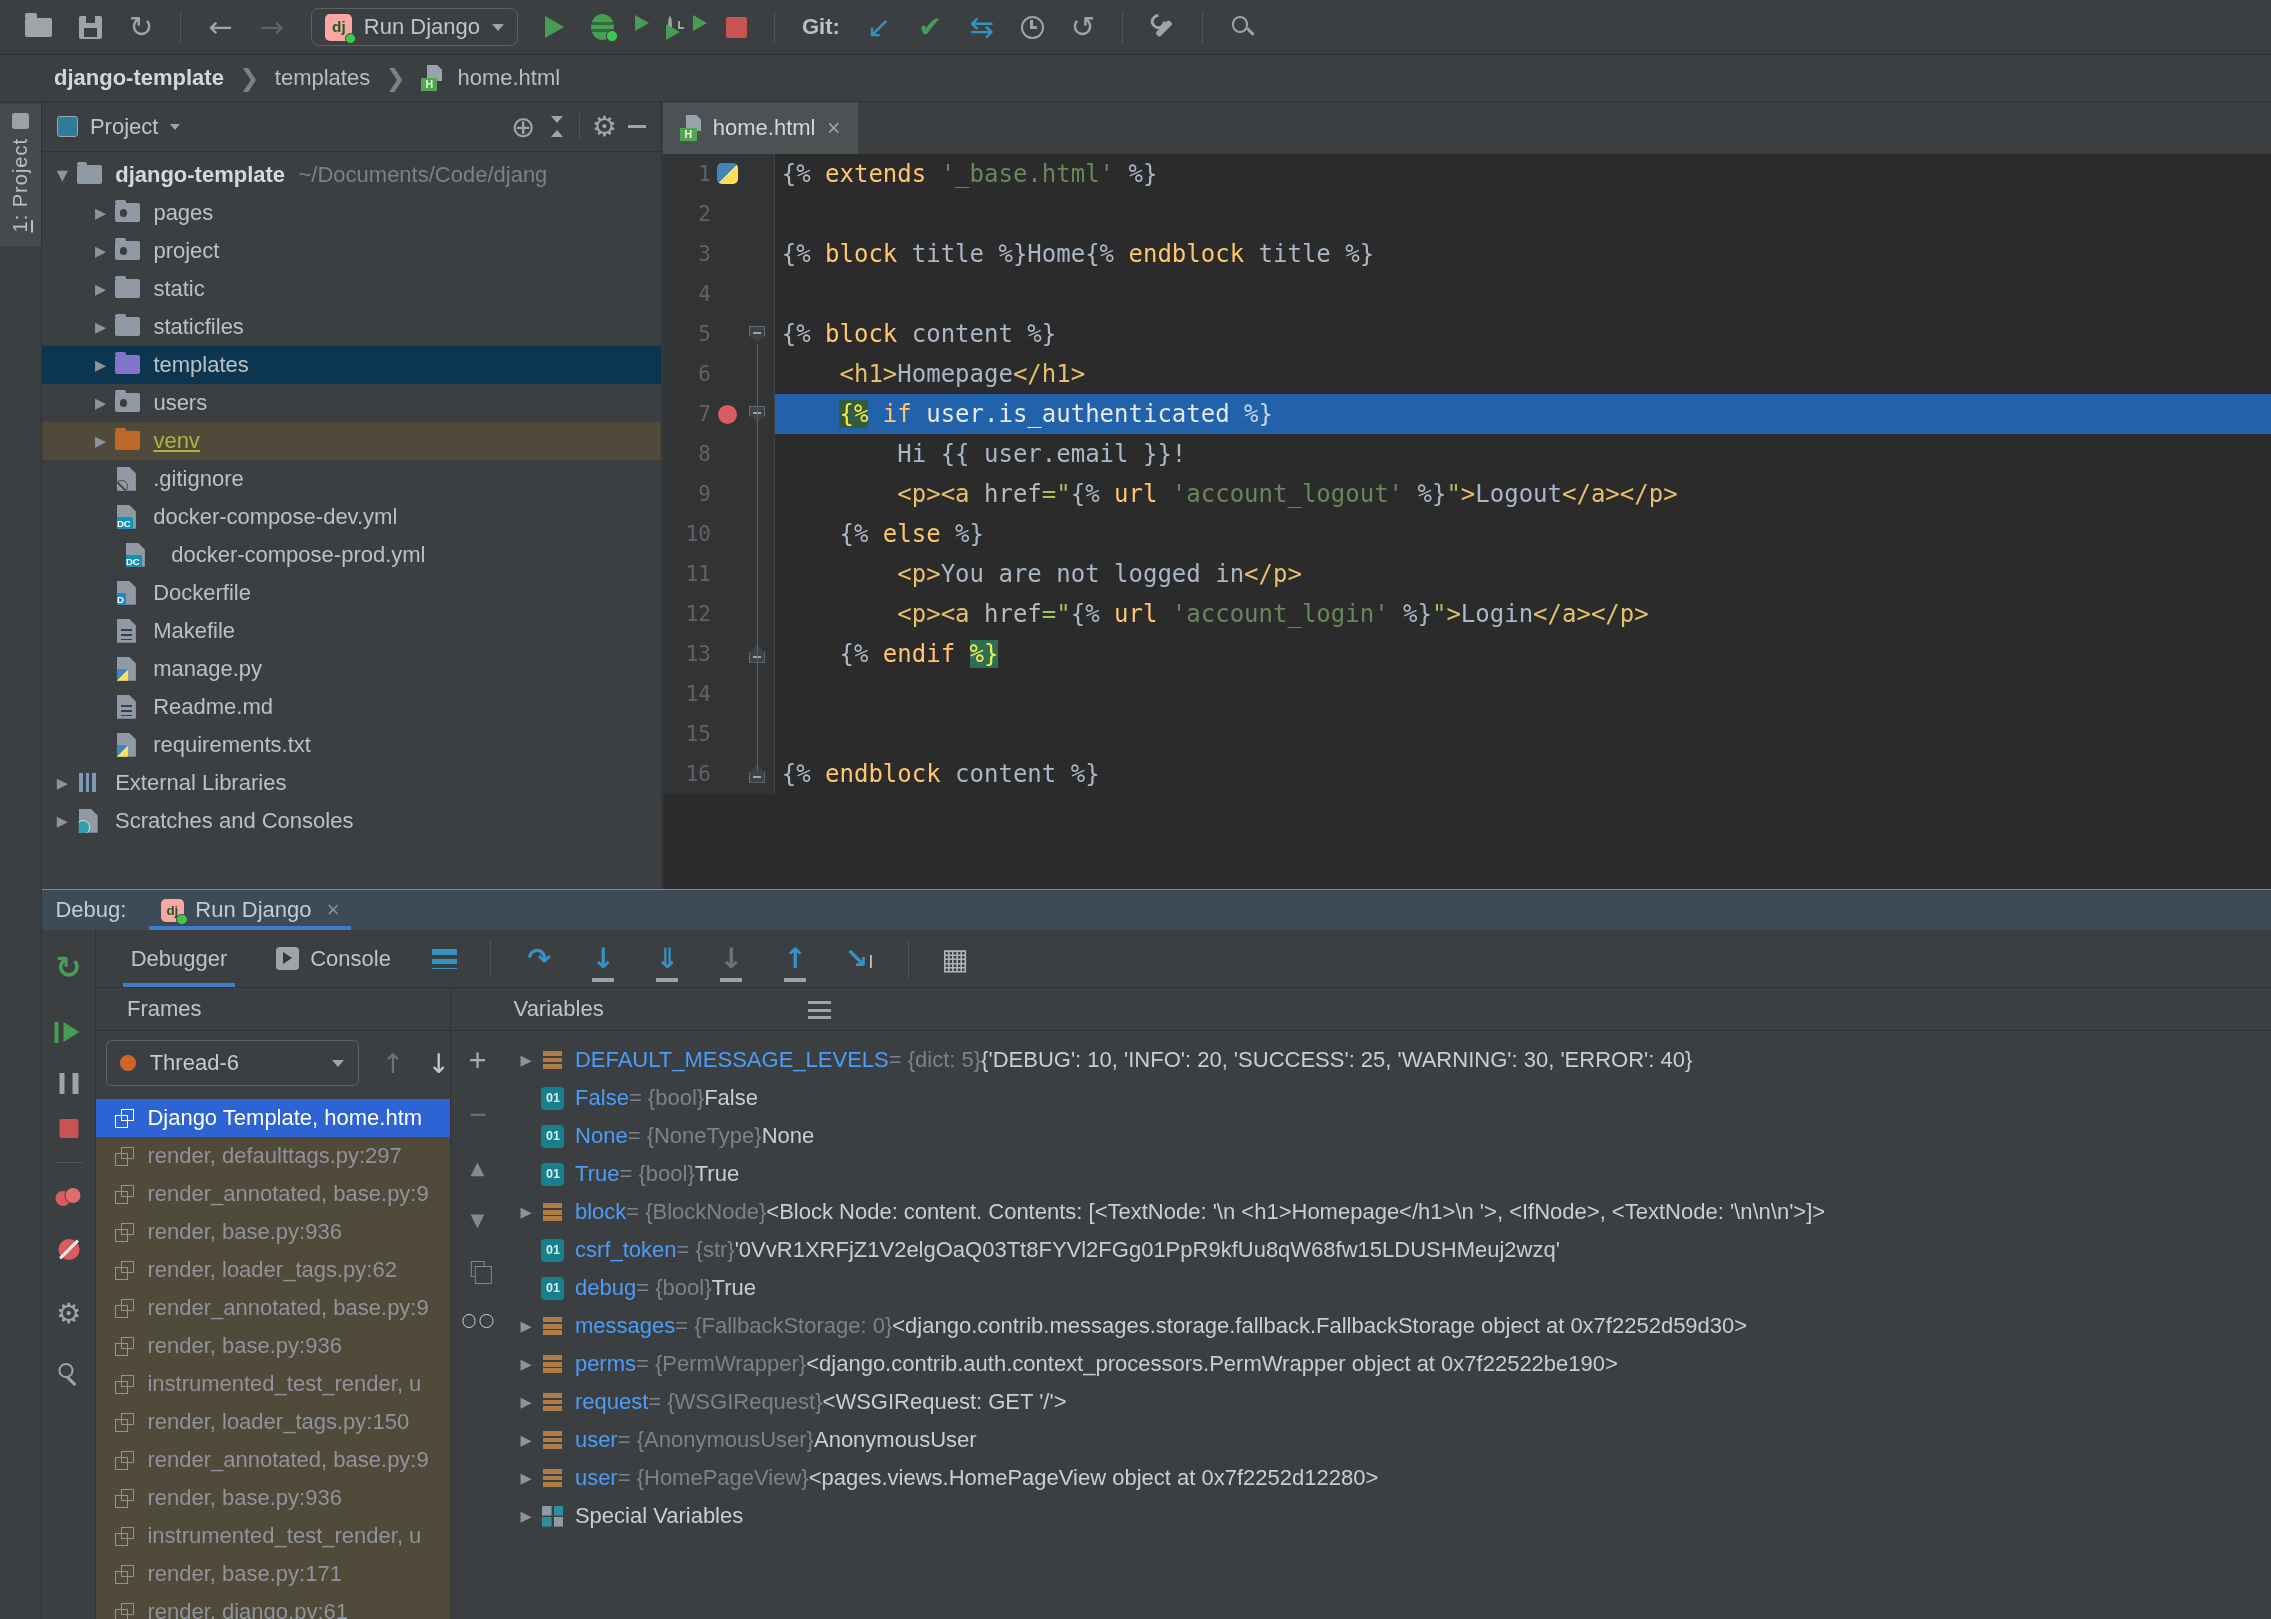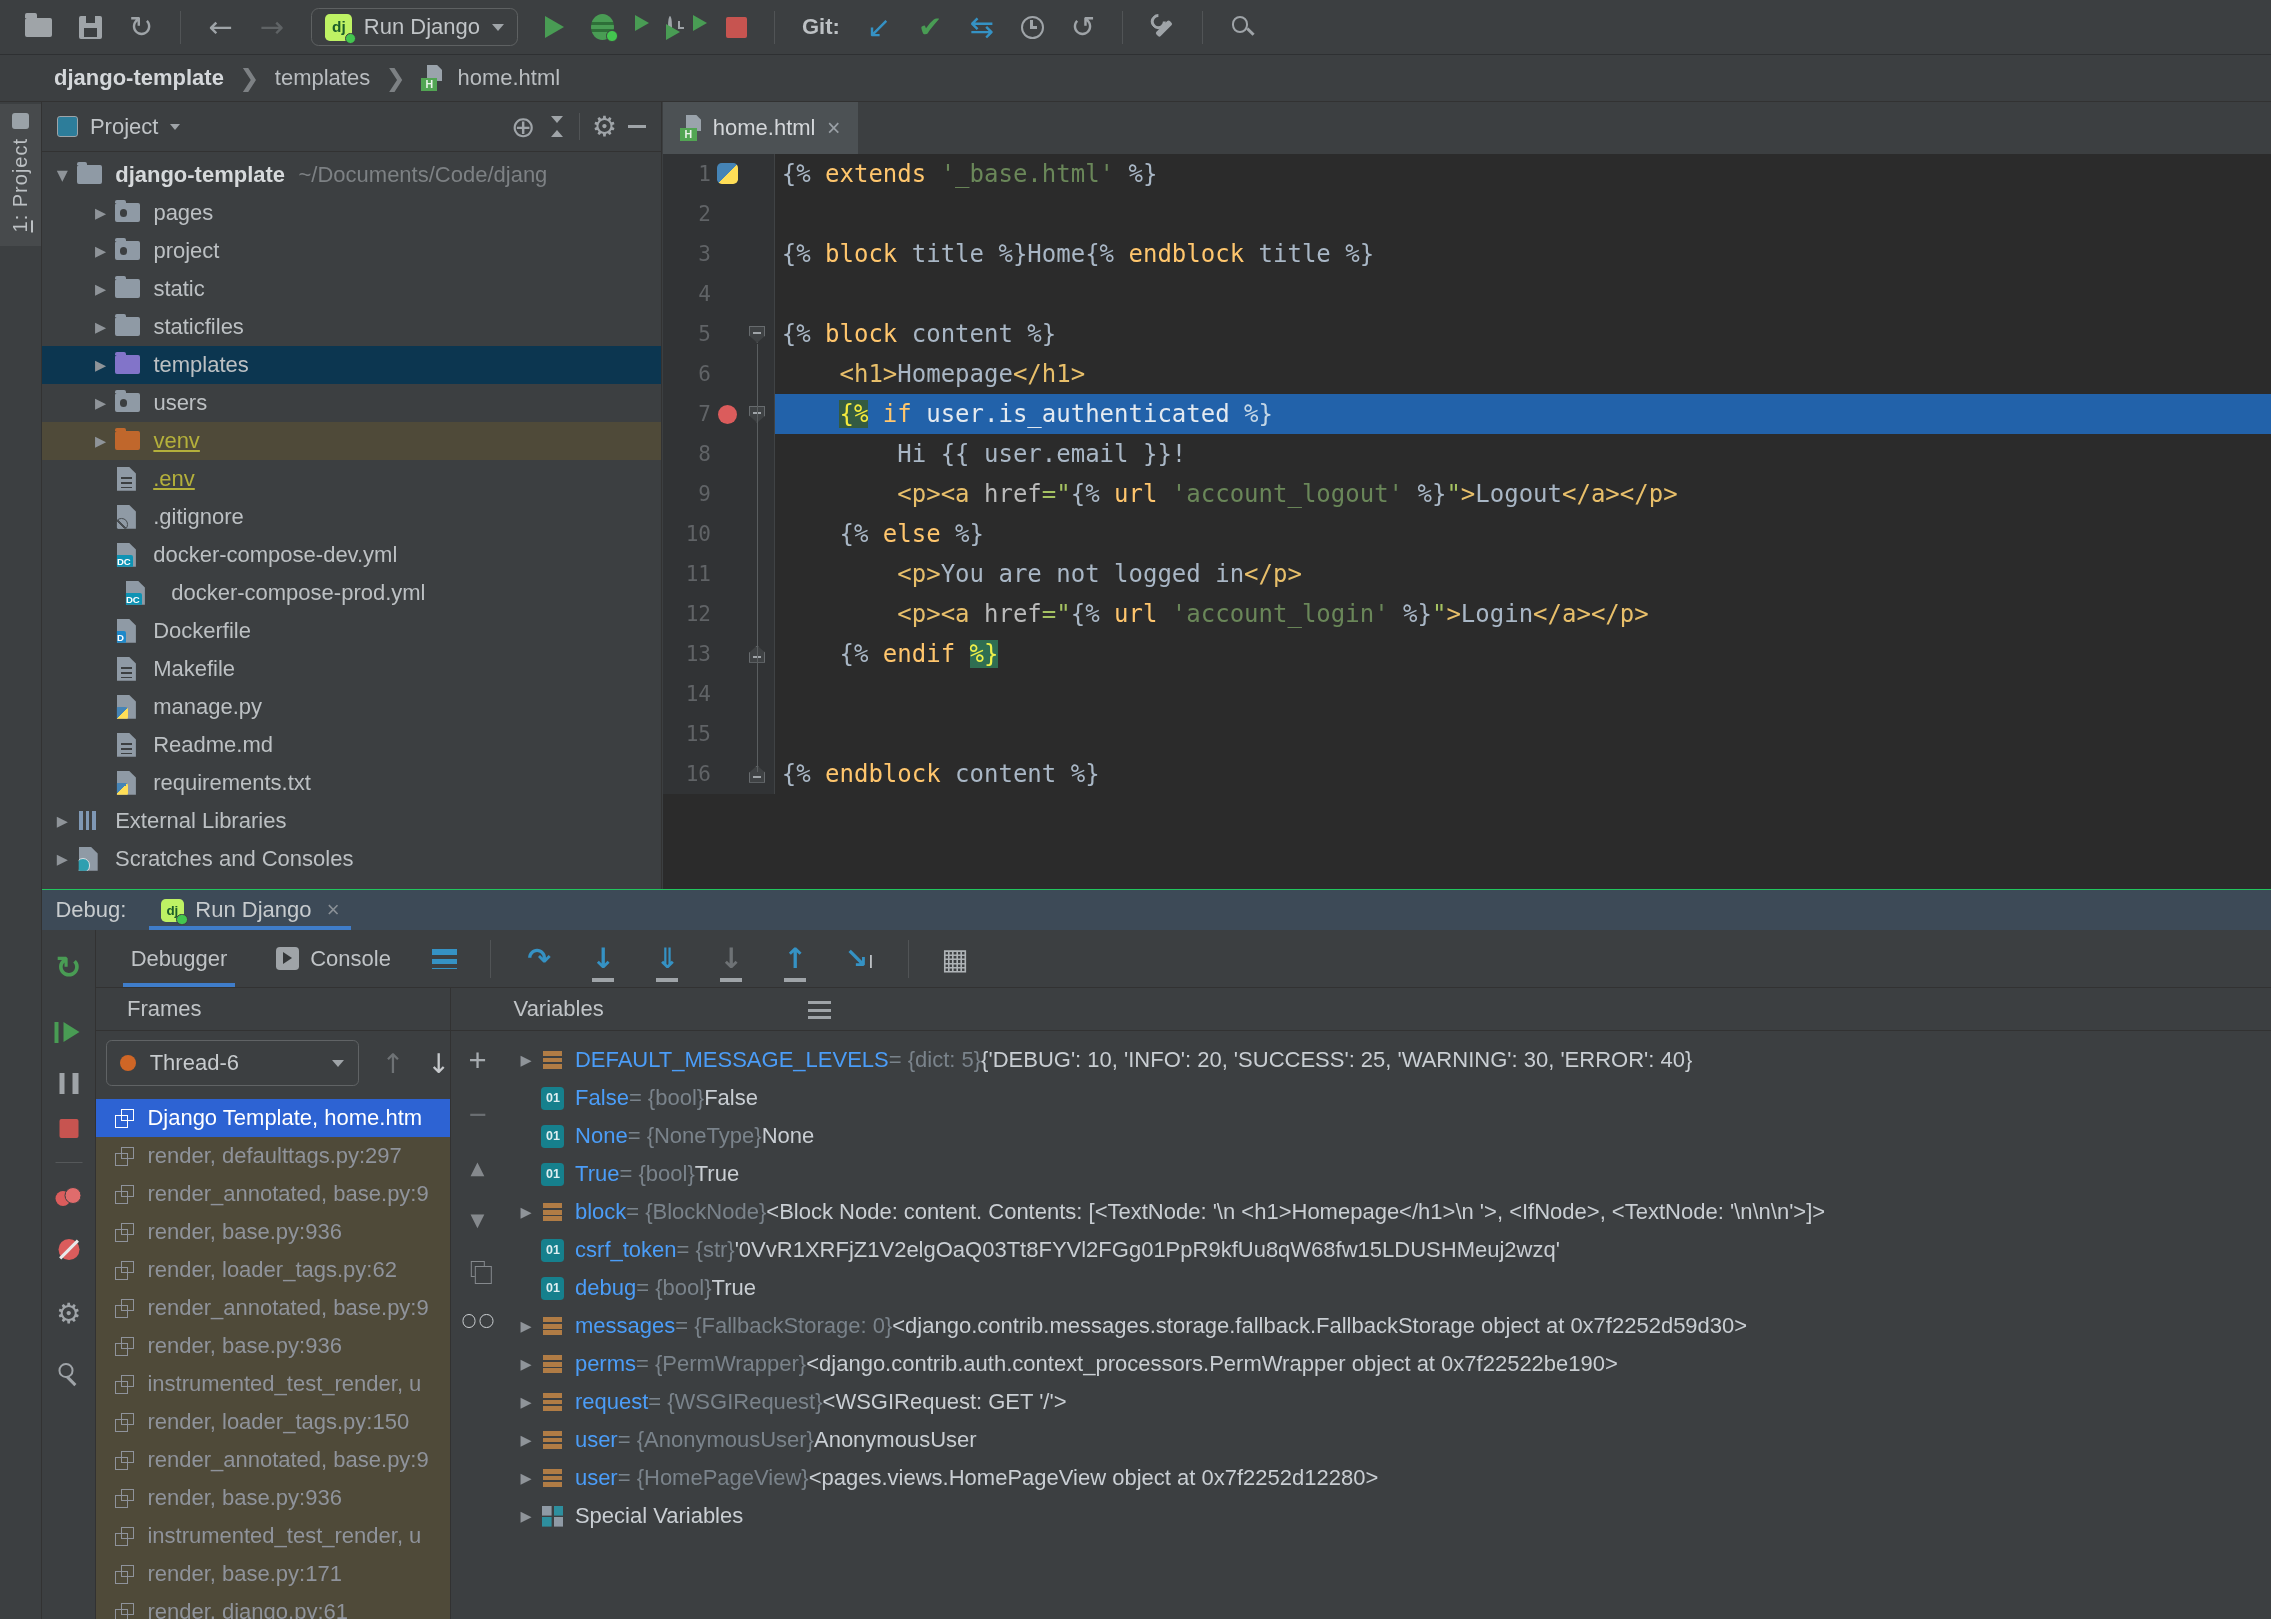--- a/index.html
+++ b/index.html
@@ -12,21 +12,21 @@
   .tsep { width:1px; height:33px; background:#515456; flex:none; }
   .ug { font-family:"DejaVu Sans", sans-serif; font-size:29px; line-height:1; color:#9fa4a8; }
   .green { color:#499c54; } .blue { color:#3592c4; } .dim { color:#5f6365; }
   .i-folder { width:27px; height:19px; background:#9fa4a8; border-radius:1.9px; position:relative; }
   .i-folder::before { content:""; position:absolute; top:-4.8px; left:0; width:11.5px; height:4.8px; background:#9fa4a8; border-radius:1.9px 1.9px 0 0; }
   .i-save { width:23px; height:23px; background:#9fa4a8; border-radius:1.9px; position:relative; }
   .i-save::before { content:""; position:absolute; top:0; left:6.7px; width:9.6px; height:7.7px; background:#3c3f41; }
   .i-save::after { content:""; position:absolute; bottom:1.9px; left:4.8px; width:13.4px; height:8.6px; background:#3c3f41; }
   .runbox { display:flex; align-items:center; gap:11.5px; border:1px solid #5e6162; border-radius:7.7px; padding:4.8px 13.4px; }
   .runbox .lbl { font-size:22px; color:#c0c4c7; }
-  .djbadge { width:27px; height:27px; border-radius:4.8px; background:#bef264; color:#1b5e2a; font-weight:bold; font-size:15.4px; display:flex; align-items:center; justify-content:center; position:relative; flex:none; }
+  .djbadge { width:27px; height:27px; border-radius:4.8px; background:#fca5a5; color:#1b5e2a; font-weight:bold; font-size:15.4px; display:flex; align-items:center; justify-content:center; position:relative; flex:none; }
   .djbadge::after { content:""; position:absolute; right:-3.8px; bottom:-3.8px; width:9.6px; height:9.6px; border-radius:50%; background:#43c64f; border:1.9px solid #3c3f41; }
   .djbadge.sm { width:23px; height:23px; font-size:13.4px; }
   .caret { width:0; height:0; border-left:6.7px solid transparent; border-right:6.7px solid transparent; border-top:7.7px solid #9fa4a8; }
   .i-play { width:0; height:0; border-left:19px solid #499c54; border-top:11.5px solid transparent; border-bottom:11.5px solid transparent; }
   .i-bug { width:23px; height:26px; border-radius:50%; position:relative;
     background:linear-gradient(#499c54 0 7.7px,#2e6f38 7.7px 10.6px,#499c54 10.6px 15.4px,#2e6f38 15.4px 18px,#499c54 18px); }
   .i-bug::after { content:""; position:absolute; right:-3.8px; bottom:-1.9px; width:9.6px; height:9.6px; border-radius:50%; background:#43c64f; border:1.9px solid #3c3f41; }
   .ovl { position:relative; }
   .ovl::after { content:""; position:absolute; right:-7.7px; bottom:-3.8px; border-left:14.4px solid #499c54; border-top:8.6px solid transparent; border-bottom:8.6px solid transparent; }
   .i-shield { width:23px; height:25px; background:#9fa4a8; clip-path:polygon(50% 0,100% 12%,100% 55%,50% 100%,0 55%,0 12%); }
@@ -309,25 +309,20 @@
           <span class="tic tic-pkg"></span>
           <span>users</span>
         </div>
         <div class="trow excl" style="padding-left: 44px;">
           <span class="arr">▶</span>
           <span class="tic tic-excl"></span>
           <span class=" t-olive">venv</span>
         </div>
         <div class="trow" style="padding-left: 44px;">
           <span class="arr"></span>
-          <span class="tic tic-env"></span>
-          <span class=" t-olive">.env</span>
-        </div>
-        <div class="trow" style="padding-left: 44px;">
-          <span class="arr"></span>
           <span class="tic tic-ignored"></span>
           <span>.gitignore</span>
         </div>
         <div class="trow" style="padding-left: 44px;">
           <span class="arr"></span>
           <span class="tic tic-dc"></span>
           <span>docker-compose-dev.yml</span>
         </div>
         <div class="trow" style="padding-left: 44px; gap: 9px;">
           <span class="arr"></span>

